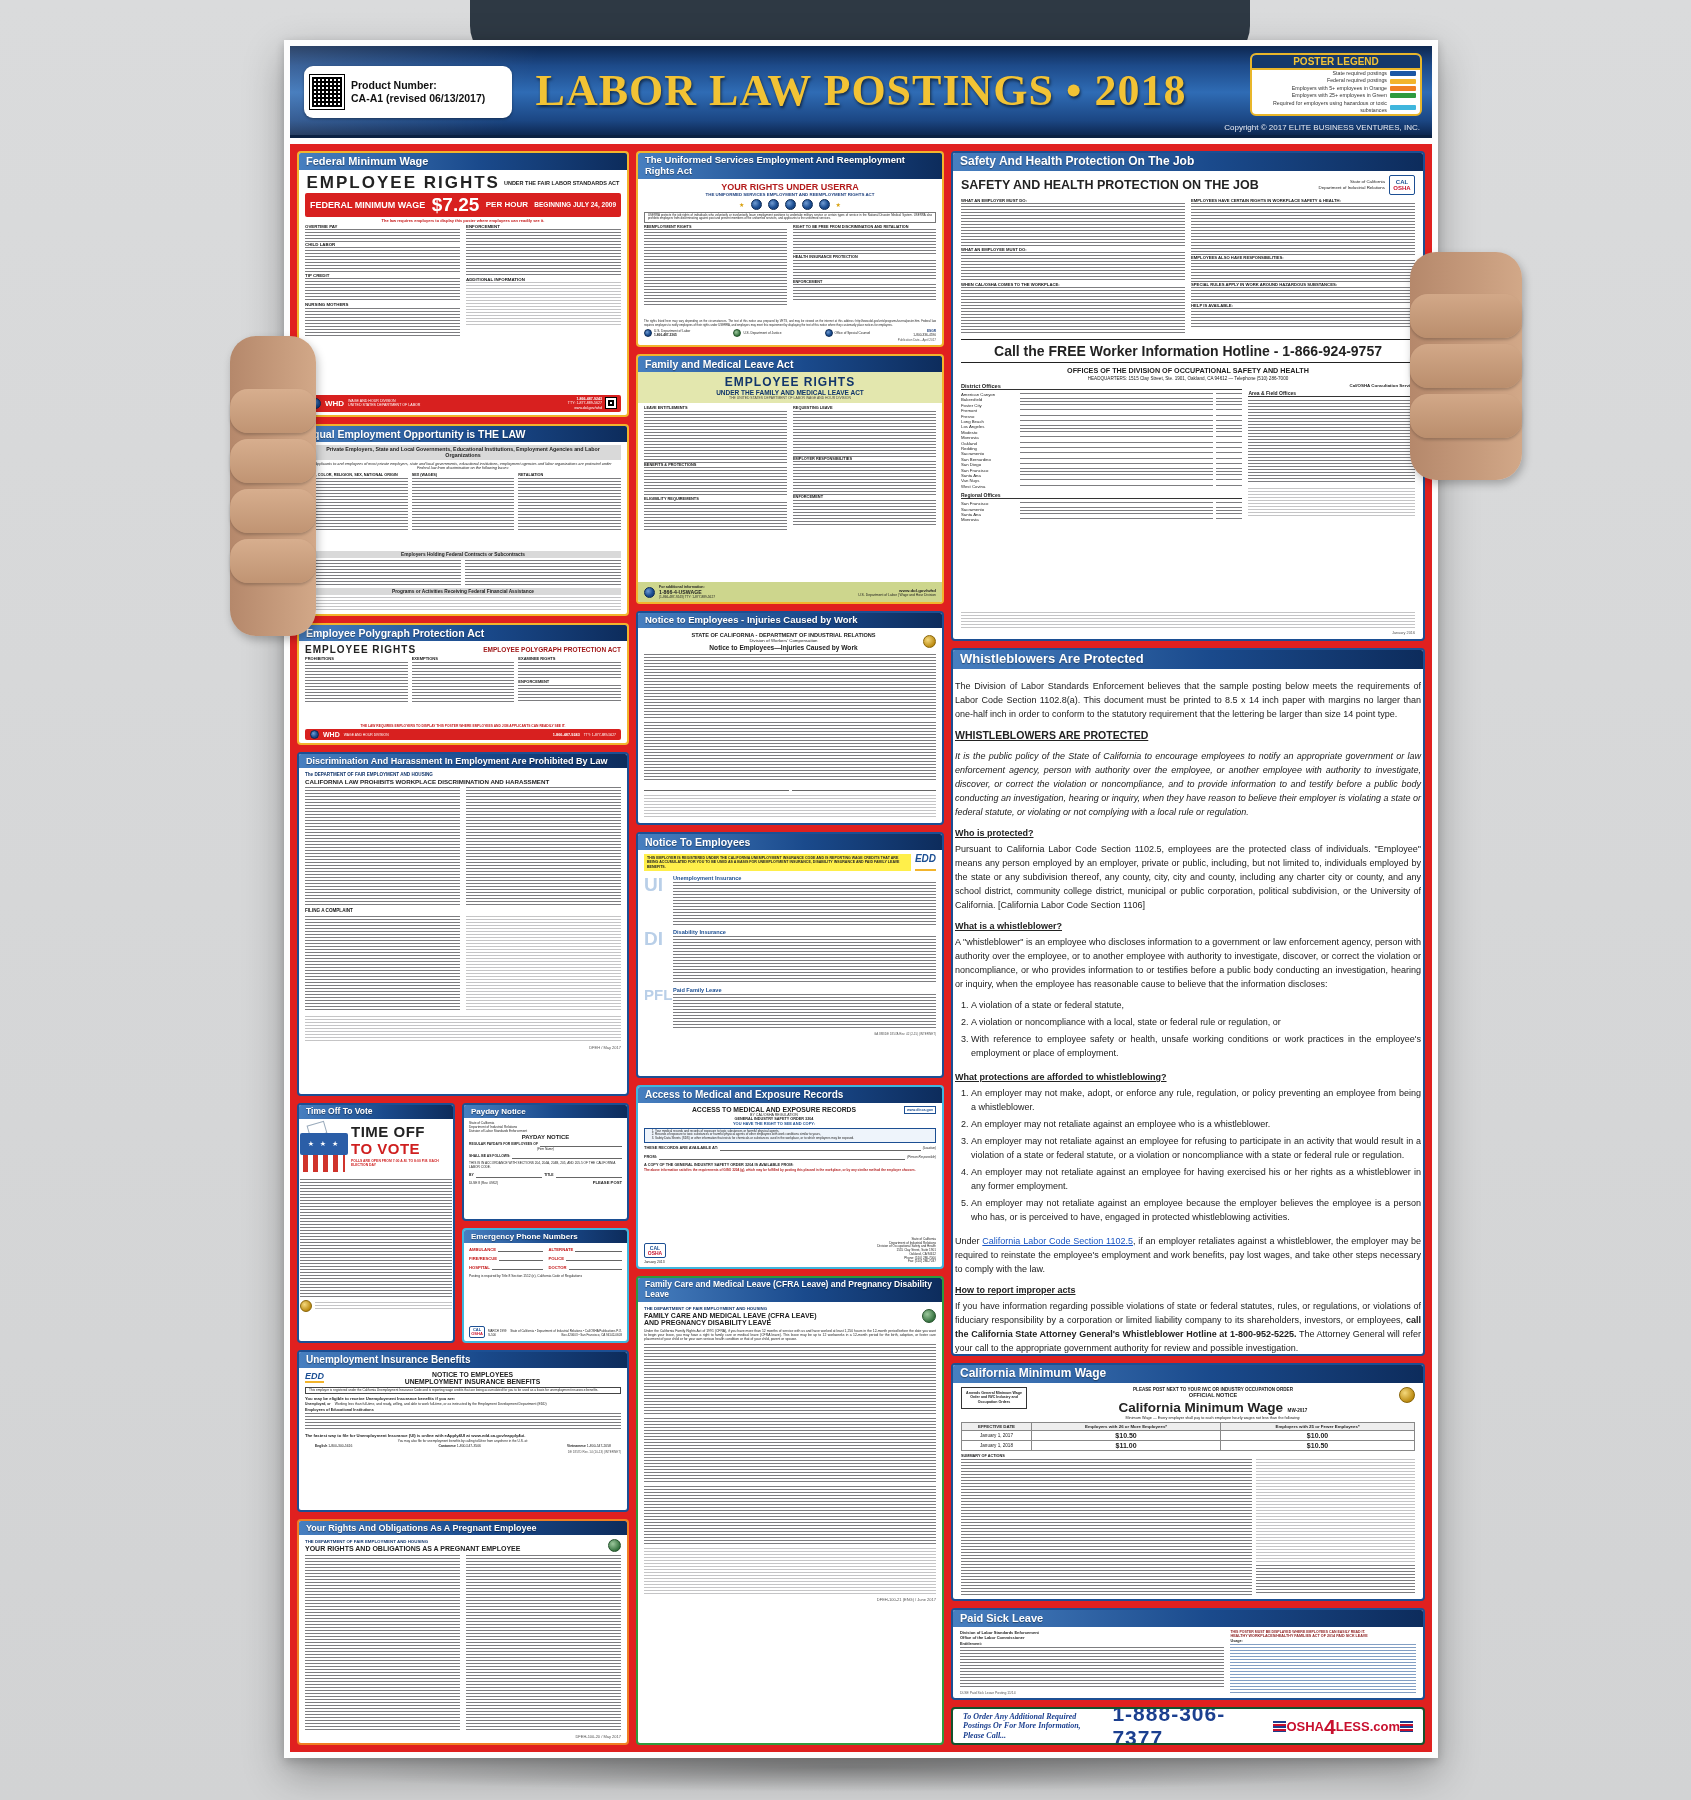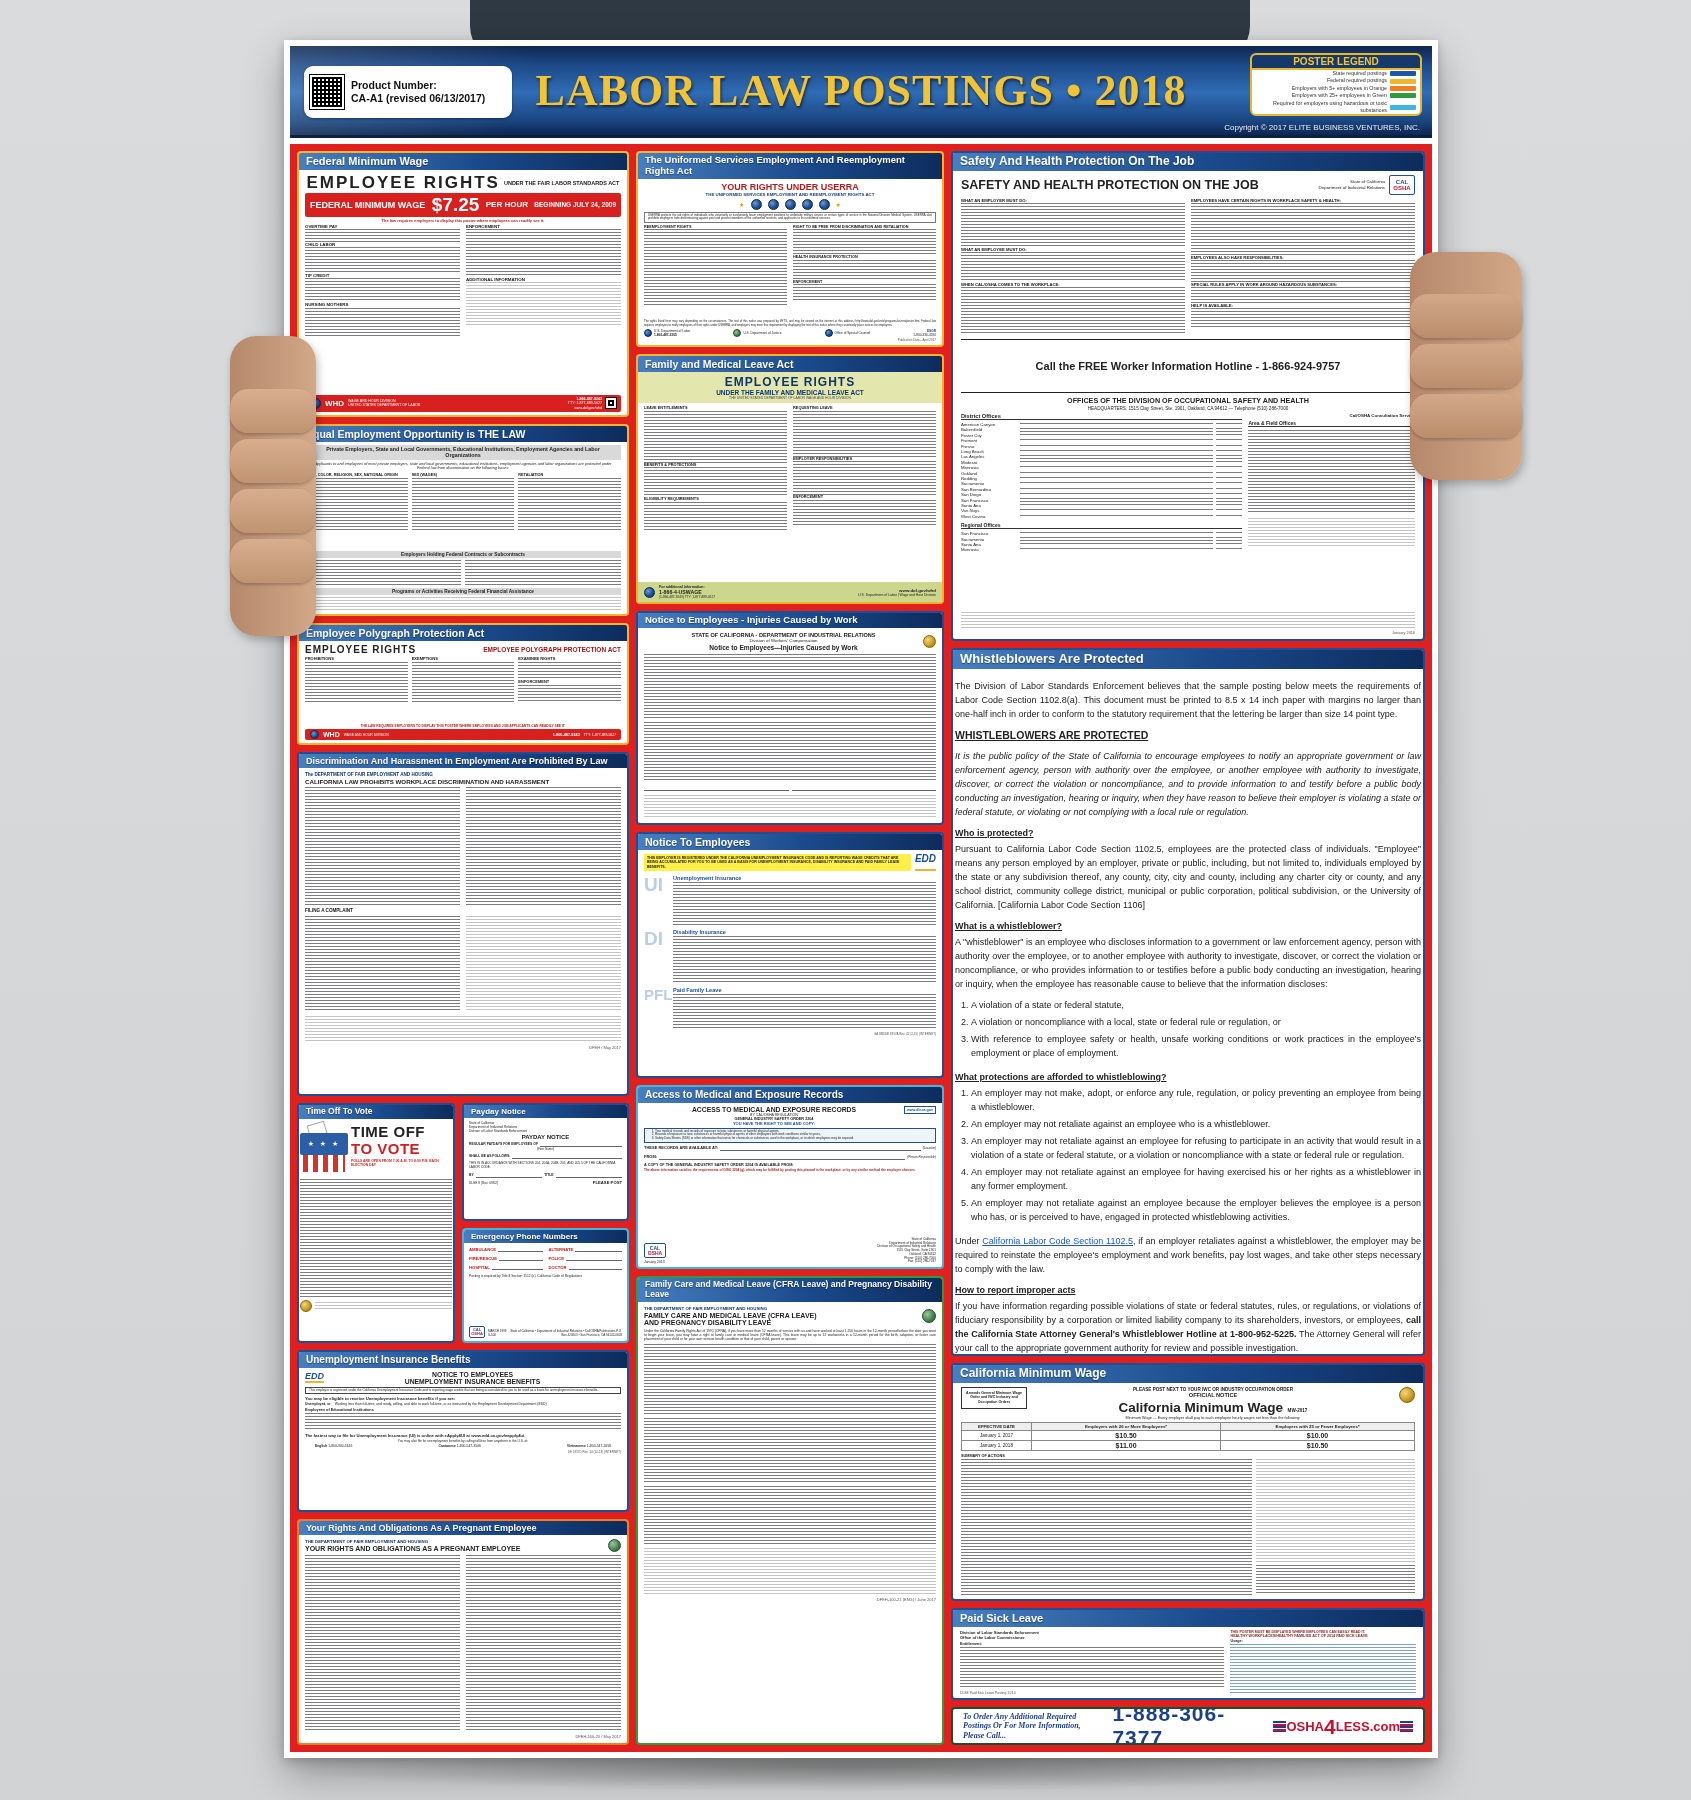--- a/index.html
+++ b/index.html
@@ -689,21 +689,21 @@
                 <div class="mh" style="font-size:4.2px">EMPLOYEES HAVE CERTAIN RIGHTS IN WORKPLACE SAFETY &amp; HEALTH:</div>
                   <div class="tl" style="height:52px"></div>
                 <div class="mh" style="font-size:4.2px">EMPLOYEES ALSO HAVE RESPONSIBILITIES:</div>
                   <div class="tl" style="height:22px"></div>
                 <div class="mh" style="font-size:4.2px">SPECIAL RULES APPLY IN WORK AROUND HAZARDOUS SUBSTANCES:</div>
                   <div class="tl" style="height:16px"></div>
                 <div class="mh" style="font-size:4.2px">HELP IS AVAILABLE:</div>
                   <div class="tl" style="height:20px"></div>
               </div>
             </div>
-            <div class="ctr b" style="font-size:11px;border-top:1.5px solid #222;border-bottom:1.5px solid #222;padding:20px 0;margin-top:4px">Call the FREE Worker Information Hotline - 1-866-924-9757</div>
+            <div class="ctr b" style="font-size:14px;border-top:1.5px solid #222;border-bottom:1.5px solid #222;padding:3px 0;margin-top:4px">Call the FREE Worker Information Hotline - 1-866-924-9757</div>
             <div class="ctr b" style="font-size:7.2px;margin-top:3px">OFFICES OF THE DIVISION OF OCCUPATIONAL SAFETY AND HEALTH</div>
             <div class="ctr" style="font-size:4.6px;margin-top:1px">HEADQUARTERS: 1515 Clay Street, Ste. 1901, Oakland, CA 94612 — Telephone (510) 286-7000</div>
             <div class="r g6 f1" style="margin-top:2px">
               <div style="width:62%">
                 <div class="b" style="font-size:5.6px;border-bottom:1px solid #333">District Offices</div>
                 <div class="cl" style="margin-top:2px">
                   <div class="dr">
                       <span class="dc">American Canyon</span>
                       <span class="dl tl f1"></span>
                       <span class="tl" style="width:26px"></span>

